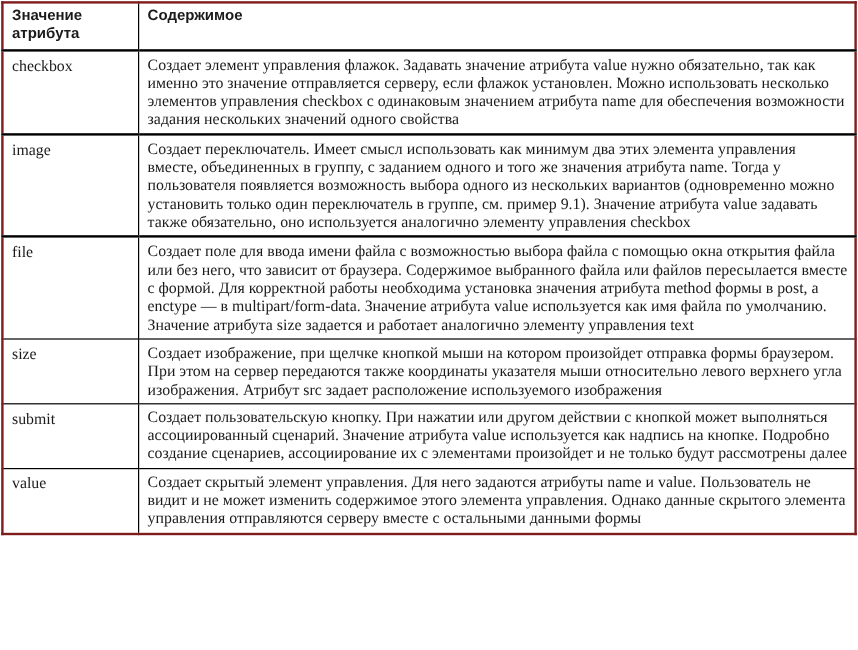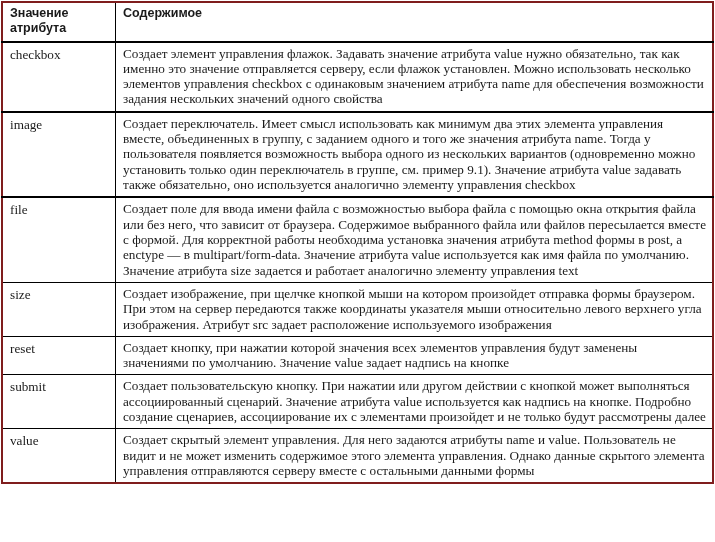--- a/index.html
+++ b/index.html
@@ -78,24 +78,20 @@
       </tr>
       <tr>
         <td class="col-value">file</td>
         <td class="col-desc">Создает поле для ввода имени файла с возможностью выбора файла с помощью окна открытия файла или без него, что зависит от браузера. Содержимое выбранного файла или файлов пересылается вместе с формой. Для корректной работы необходима установка значения атрибута method формы в post, а enctype — в multipart/form-data. Значение атрибута value используется как имя файла по умолчанию. Значение атрибута size задается и работает аналогично элементу управления text</td>
       </tr>
       <tr>
         <td class="col-value">size</td>
         <td class="col-desc">Создает изображение, при щелчке кнопкой мыши на котором произойдет отправка формы браузером. При этом на сервер передаются также координаты указателя мыши относительно левого верхнего угла изображения. Атрибут src задает расположение используемого изображения</td>
       </tr>
       <tr>
-        <td class="col-value">reset</td>
-        <td class="col-desc">Создает кнопку, при нажатии которой значения всех элементов управления будут заменены значениями по умолчанию. Значение value задает надпись на кнопке</td>
-      </tr>
-      <tr>
         <td class="col-value">submit</td>
         <td class="col-desc">Создает пользовательскую кнопку. При нажатии или другом действии с кнопкой может выполняться ассоциированный сценарий. Значение атрибута value используется как надпись на кнопке. Подробно создание сценариев, ассоциирование их с элементами произойдет и не только будут рассмотрены далее</td>
       </tr>
       <tr>
         <td class="col-value">value</td>
         <td class="col-desc">Создает скрытый элемент управления. Для него задаются атрибуты name и value. Пользователь не видит и не может изменить содержимое этого элемента управления. Однако данные скрытого элемента управления отправляются серверу вместе с остальными данными формы</td>
       </tr>
     </tbody>
   </table>
 </div>

